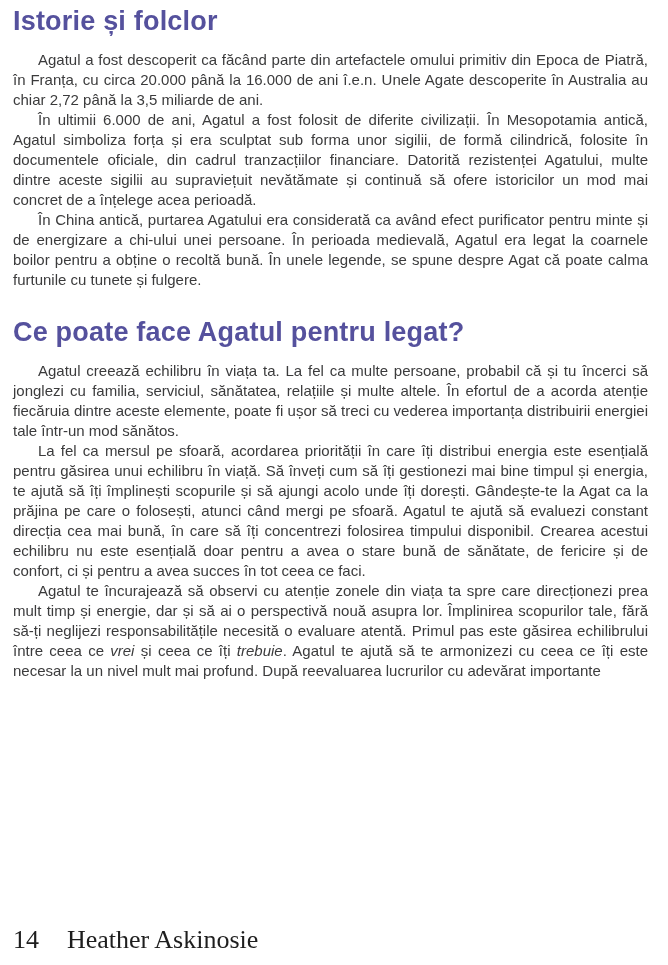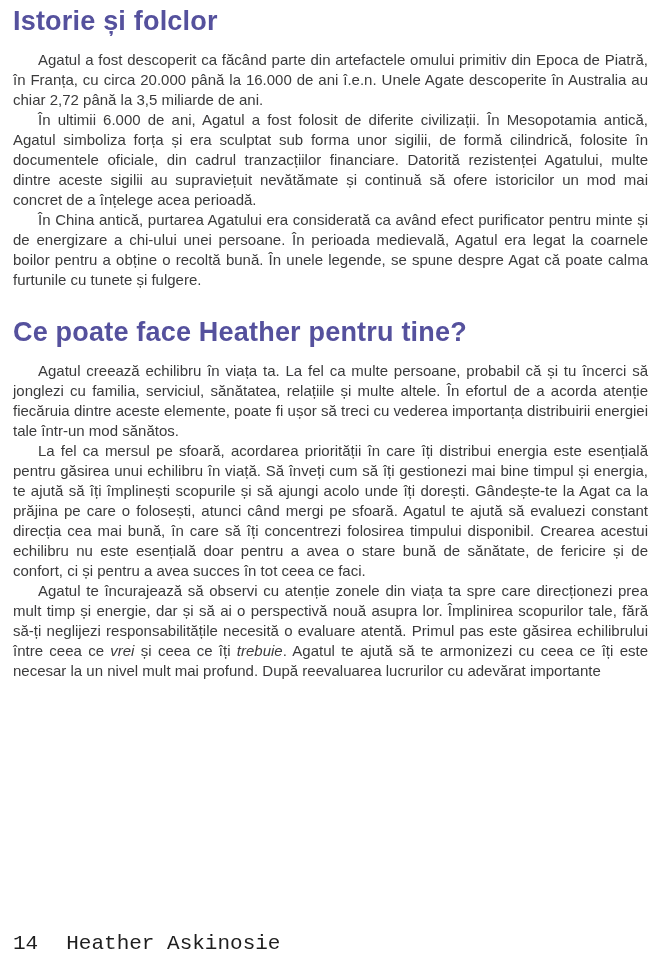--- a/index.html
+++ b/index.html
@@ -44,39 +44,39 @@
     hyphens: auto;
   }
   .body-paragraph em {
     font-style: italic;
     margin-top: 36px;
   }
   .page-footer {
     position: absolute;
     left: 13px;
     bottom: 10px;
-    font-family: Liberation Mono, monospace;
-    font-size: 21px;
+    font-family: Liberation Serif, serif;
+    font-size: 26px;
     color: var(--footer-text);
   }
   .page-number {
     display: inline-block;
     margin-right: 28px;
   }
 </style>
 </head>
 <body>
 
 <main class="book-page">
   <div id="sections-root">
       <h2 class="section-heading">Istorie și folclor</h2>
       <p class="body-paragraph">Agatul a fost descoperit ca făcând parte din artefactele omului primitiv din Epoca de Piatră, în Franța, cu circa 20.000 până la 16.000 de ani î.e.n. Unele Agate descoperite în Australia au chiar 2,72 până la 3,5 miliarde de ani.</p>
       <p class="body-paragraph">În ultimii 6.000 de ani, Agatul a fost folosit de diferite civilizații. În Mesopotamia antică, Agatul simboliza forța și era sculptat sub forma unor sigilii, de formă cilindrică, folosite în documentele oficiale, din cadrul tranzacțiilor financiare. Datorită rezistenței Agatului, multe dintre aceste sigilii au supraviețuit nevătămate și continuă să ofere istoricilor un mod mai concret de a înțelege acea perioadă.</p>
       <p class="body-paragraph">În China antică, purtarea Agatului era considerată ca având efect purificator pentru minte și de energizare a chi-ului unei persoane. În perioada medievală, Agatul era legat la coarnele boilor pentru a obține o recoltă bună. În unele legende, se spune despre Agat că poate calma furtunile cu tunete și fulgere.</p>
-      <h2 class="section-heading">Ce poate face Heather pentru tine?</h2>
+      <h2 class="section-heading">Ce poate face Agatul pentru legat?</h2>
       <p class="body-paragraph">Agatul creează echilibru în viața ta. La fel ca multe persoane, probabil că și tu încerci să jonglezi cu familia, serviciul, sănătatea, relațiile și multe altele. În efortul de a acorda atenție fiecăruia dintre aceste elemente, poate fi ușor să treci cu vederea importanța distribuirii energiei tale într-un mod sănătos.</p>
       <p class="body-paragraph">La fel ca mersul pe sfoară, acordarea priorității în care îți distribui energia este esențială pentru găsirea unui echilibru în viață. Să înveți cum să îți gestionezi mai bine timpul și energia, te ajută să îți împlinești scopurile și să ajungi acolo unde îți dorești. Gândește-te la Agat ca la prăjina pe care o folosești, atunci când mergi pe sfoară. Agatul te ajută să evaluezi constant direcția cea mai bună, în care să îți concentrezi folosirea timpului disponibil. Crearea acestui echilibru nu este esențială doar pentru a avea o stare bună de sănătate, de fericire și de confort, ci și pentru a avea succes în tot ceea ce faci.</p>
       <p class="body-paragraph">Agatul te încurajează să observi cu atenție zonele din viața ta spre care direcționezi prea mult timp și energie, dar și să ai o perspectivă nouă asupra lor. Împlinirea scopurilor tale, fără să-ți neglijezi responsabilitățile necesită o evaluare atentă. Primul pas este găsirea echilibrului între ceea ce <em>vrei</em> și ceea ce îți <em>trebuie</em>. Agatul te ajută să te armonizezi cu ceea ce îți este necesar la un nivel mult mai profund. După reevaluarea lucrurilor cu adevărat importante</p>
     </div>
   <div class="page-footer">
     <span class="page-number">14</span><span>Heather Askinosie</span>
   </div>
 </main>
 
 </body></html>

